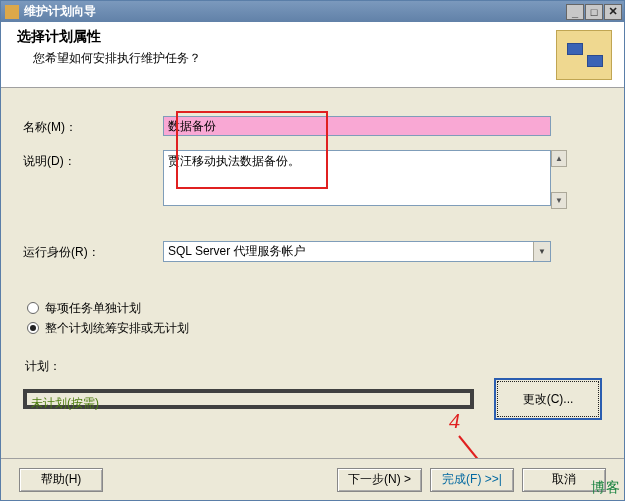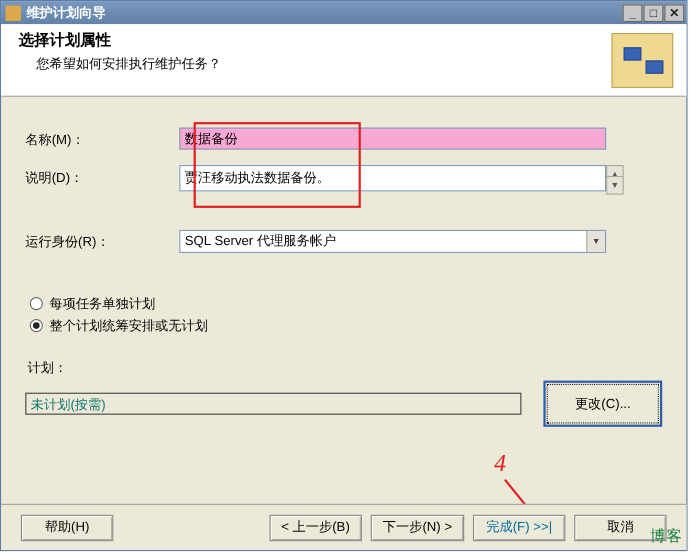--- a/index.html
+++ b/index.html
@@ -89,21 +89,21 @@
     width: 388px;
     border: 1px solid #7f9db9;
     background: #f9a8d4;
     font-size: 12px;
     padding: 1px 4px;
     font-family: inherit;
   }
   .desc-wrap { position: relative; width: 404px; }
   .desc-ta {
     width: 388px;
-    height: 24px;
+    height: 56px;
     border: 1px solid #7f9db9;
     background: #fff;
     font-size: 12px;
     padding: 2px 4px;
     font-family: inherit;
     resize: none;
     overflow: hidden;
   }
   .ta-scrollbtn {
     position: absolute;
@@ -151,23 +151,23 @@
   }
   .radio.checked::after {
     content:""; width:6px;height:6px;border-radius:50%;background:#222;
   }
   .plan-section { margin-top: 20px; }
   .plan-label { margin-bottom: 3px; margin-left: 2px; }
   .plan-row { display:flex; align-items:center; gap: 20px; }
   .plan-field {
     flex: 1;
     height: 20px;
-    border: 1px solid #404040;
-    background: #ece9d8;
-    color: #0f766e;
+    border: 4px solid #404040;
+    background: #ece9d8;
+    color: #4d7c0f;
     padding: 2px 4px;
     font-size: 12px;
   }
   .changebtn {
     width: 108px;
     height: 42px;
     background: #ece9d8;
     border: 1px solid #333;
     box-shadow: inset 1px 1px 0 #fff, inset -1px -1px 0 #888;
     font-size: 12px;
@@ -295,21 +295,20 @@
       <line x1="8" y1="4" x2="42" y2="46" stroke="#e02020" stroke-width="2" marker-end="url(#ah)"></line>
     </svg>
 
   </div>
 
   <div class="red-outline"></div>
 
   <div class="button-bar">
     <button class="btn">帮助(H)</button>
     <div class="bb-spacer"></div>
-    <button class="btn">&lt; 上一步(B)</button>
     <button class="btn">下一步(N) &gt;</button>
     <button class="btn disabled">完成(F) &gt;&gt;|</button>
     <button class="btn">取消</button>
   </div>
 
 </div>
 
 <div class="watermark">博客</div>
 
 </body></html>

